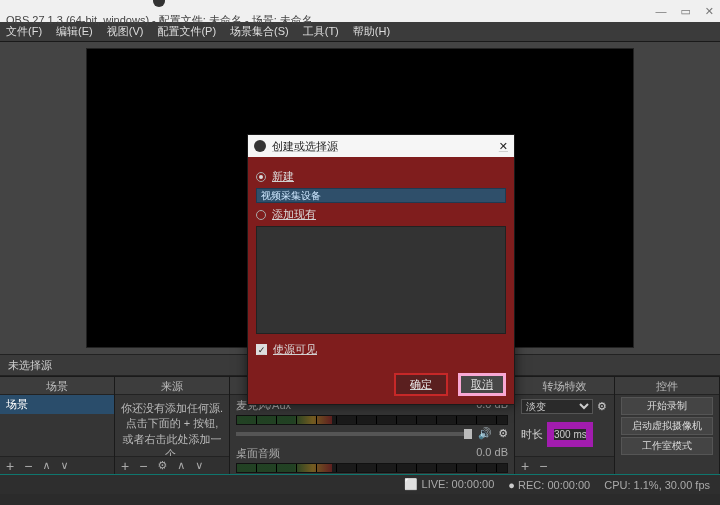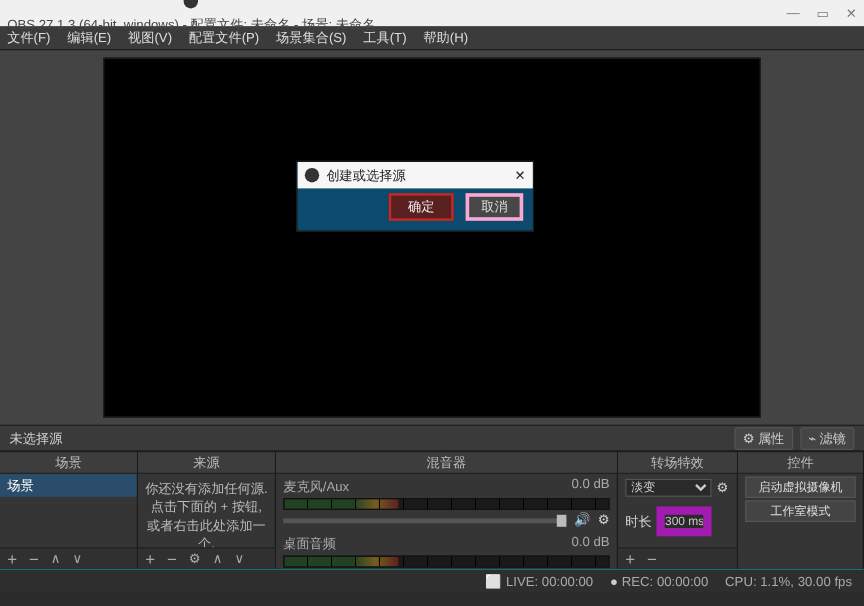--- a/index.html
+++ b/index.html
@@ -35,21 +35,21 @@
 .mix-ctrl { display: flex; align-items: center; gap: 6px; }
 .slider { flex: 1; height: 4px; background: #555; position: relative; }
 .slider .knob { position: absolute; right: 0; top: -3px; width: 8px; height: 10px; background: #bbb; }
 .trans select { width: 72px; background: #2a2a2a; color: #ccc; border: 1px solid #555; font-size: 10px; }
 .trans-row { display: flex; align-items: center; gap: 4px; padding: 4px 6px; }
 .dur-input { width: 46px; background: #2a2a2a; color: #ccc; border: 7px solid #a21caf; font-size: 10px; text-align: center; }
 .ctrl-btn { display: block; background: #444; border: 1px solid #555; color: #ddd; width: 92px; margin: 2px auto; padding: 1px 0; text-align: center; font-size: 10px; }
 .statusbar { height: 20px; background: #2e2e2e; border-top: 1px solid #0f766e; display: flex; align-items: center; justify-content: flex-end; gap: 14px; padding: 0 10px; font-size: 10px; color: #aaa; }
 .dot { color: #ccc; }
 
-.modal { position: absolute; left: 247px; top: 134px; width: 198px; background: #0c4a6e; border: 1px solid #1a1a1a; box-shadow: 0 0 12px rgba(0,0,0,.6); }
+.modal { position: absolute; left: 247px; top: 134px; width: 268px; background: #7f1d1d; border: 1px solid #1a1a1a; box-shadow: 0 0 12px rgba(0,0,0,.6); text-decoration: underline; }
 .modal-title { height: 22px; background: #f6f6f6; color: #222; display: flex; align-items: center; padding: 0 6px; justify-content: space-between; }
 .modal-title .left { display: flex; align-items: center; gap: 6px; }
 .modal-body { padding: 8px 8px 6px; }
 .radio-row { display: flex; align-items: center; gap: 6px; margin: 4px 0; color: #ddd; }
 .radio { width: 10px; height: 10px; border-radius: 50%; border: 1px solid #aaa; display: inline-block; }
 .radio.sel::after { content: ""; display: block; width: 4px; height: 4px; background: #ddd; border-radius: 50%; margin: 2px; }
 .name-input { width: 100%; background: #2f4f6a; color: #cfe8ff; border: 1px solid #1f3a52; padding: 1px 4px; font-size: 10px; }
 .name-input::selection { background: #1e90ff; }
 .exist-box { width: 100%; height: 108px; background: #333; border: 1px solid #222; margin-top: 4px; }
 .chk-row { display: flex; align-items: center; gap: 6px; margin: 8px 0 6px; color: #ddd; }
@@ -83,24 +83,20 @@
   <span class="mi">工具(T)</span>
   <span class="mi">帮助(H)</span>
 </div>
 
 <div class="preview-wrap">
   <div class="preview"></div>
 </div>
 
 <div class="sel-row">
   <span>未选择源</span>
-  <div class="sel-btns">
-    <span class="tbtn"><span>⚙</span> <span>属性</span></span>
-    <span class="tbtn"><span>⌁</span> <span>滤镜</span></span>
-  </div>
 </div>
 
 <div class="panels">
   <div class="panel scenes">
     <div class="panel-hd">场景</div>
     <div class="panel-body">
       <div class="scene-item">场景</div>
     </div>
     <div class="panel-ft">
       <span class="pm">+</span>
@@ -175,20 +171,21 @@
     </div>
     <div class="panel-ft">
       <span class="pm">+</span>
       <span class="pm">−</span>
     </div>
   </div>
 
   <div class="panel ctrls">
     <div class="panel-hd">控件</div>
     <div class="panel-body">
+      <button class="ctrl-btn">开始录制</button>
       <button class="ctrl-btn">启动虚拟摄像机</button>
       <button class="ctrl-btn">工作室模式</button>
 
     </div>
   </div>
 </div>
 
 <div class="statusbar">
   <span><span class="dot">⬜</span> <span>LIVE: 00:00:00</span></span>
   <span><span class="dot">●</span> <span>REC: 00:00:00</span></span>
@@ -196,17 +193,33 @@
 </div>
 
 <div class="modal">
   <div class="modal-title">
     <div class="left">
       <span class="obs-logo"></span>
       <span>创建或选择源</span>
     </div>
     <span>✕</span>
   </div>
+  <div class="modal-body">
+    <div class="radio-row">
+      <span class="radio sel"></span>
+      <span>新建</span>
+    </div>
+    <input class="name-input" value="视频采集设备" style="">
+    <div class="radio-row">
+      <span class="radio"></span>
+      <span>添加现有</span>
+    </div>
+    <div class="exist-box"></div>
+    <div class="chk-row">
+      <span class="chk">✓</span>
+      <span>使源可见</span>
+    </div>
+  </div>
   <div class="modal-ft">
     <button class="btn-ok">确定</button>
     <button class="btn-cancel">取消</button>
   </div>
 </div>
 
 </body></html>

